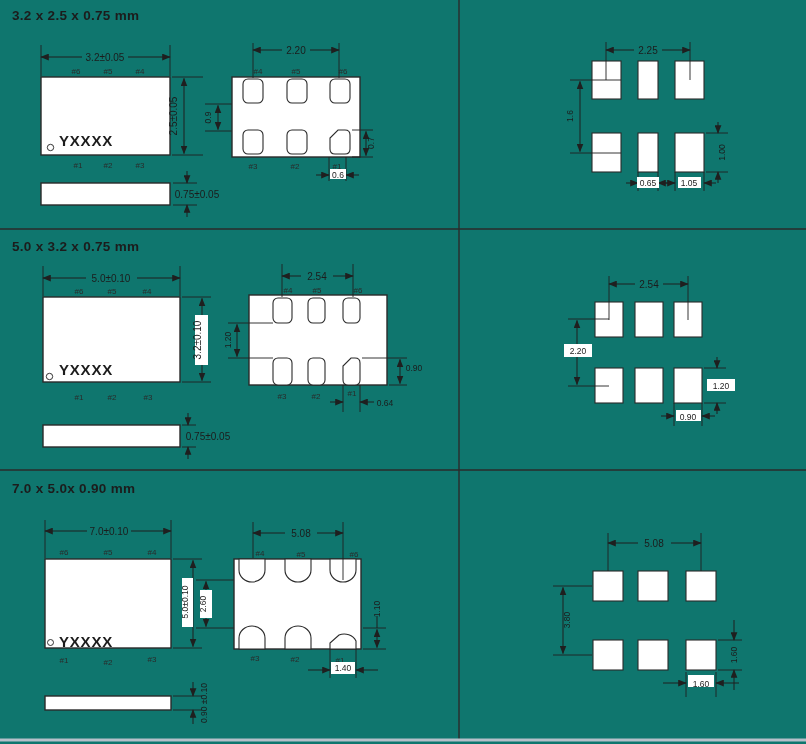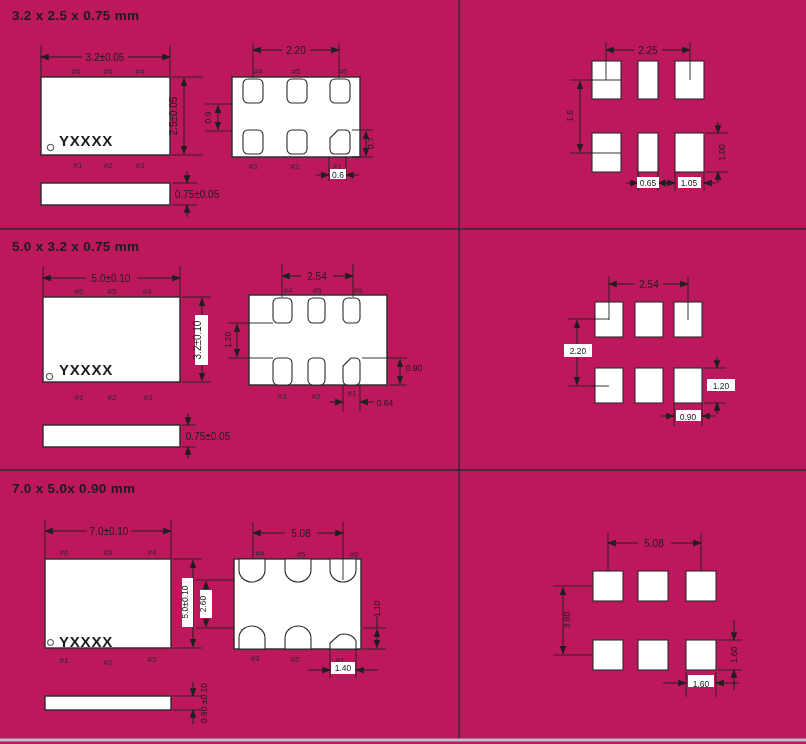--- a/index.html
+++ b/index.html
@@ -1,16 +1,16 @@
 <!DOCTYPE html>
 <html><head>
 <meta charset="utf-8">
 <style>
   html,body{margin:0;padding:0;background:#fff;}
-  .page{position:relative;width:806px;height:744px;background:#be185d;overflow:hidden;
+  .page{position:relative;width:806px;height:744px;background:#0f766e;overflow:hidden;
         font-family:"Liberation Sans",sans-serif;}
   svg{position:absolute;left:0;top:0;}
   svg text{fill:#1c1c1c;font-family:"Liberation Sans",sans-serif;}
   .ttl{font-size:13.5px;font-weight:bold;letter-spacing:.3px;}
   .dim{font-size:10px;text-anchor:middle;}
   .dims{font-size:8.5px;text-anchor:middle;}
   .pin{font-size:8px;text-anchor:middle;fill:#2a2a2a;}
   .mark{font-size:15px;font-weight:bold;letter-spacing:.8px;}
   .ol{fill:#fff;stroke:#2a2a2a;stroke-width:1.4;}
   .pd{fill:#fff;stroke:#2a2a2a;stroke-width:1.1;}

